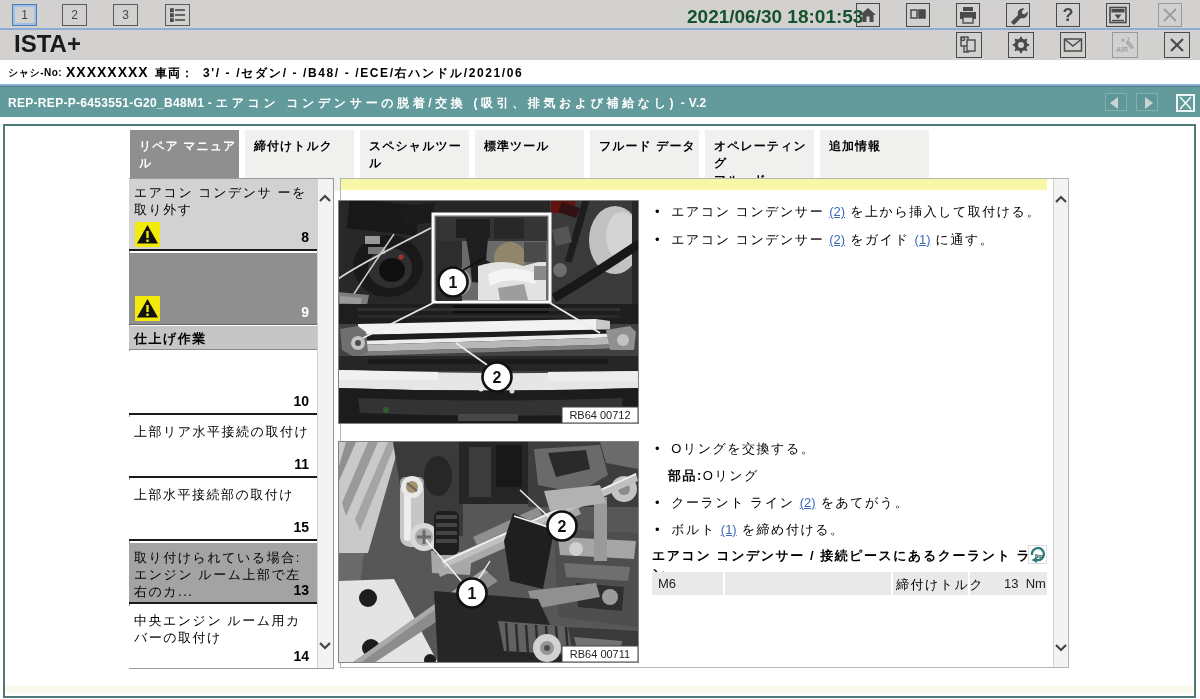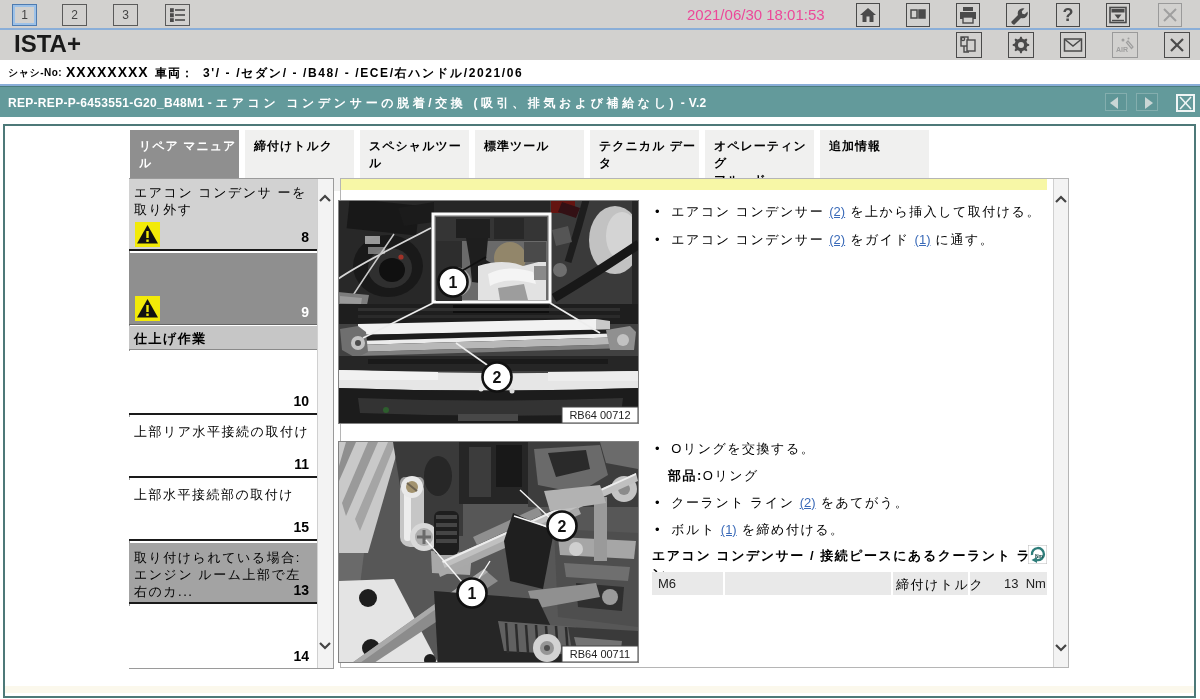--- a/index.html
+++ b/index.html
@@ -27,21 +27,21 @@
 <div class="abs tbtn" style="left:165px"><svg width="16" height="14" viewBox="0 0 16 14" style="margin-top:3px">
       <g stroke="#4a4a4a" stroke-width="1.6">
         <rect x="0.5" y="1" width="2.5" height="2.5" fill="#4a4a4a"></rect>
         <line x1="5" y1="2" x2="15" y2="2"></line>
         <rect x="0.5" y="6" width="2.5" height="2.5" fill="#4a4a4a"></rect>
         <line x1="5" y1="7" x2="15" y2="7"></line>
         <rect x="0.5" y="11" width="2.5" height="2.5" fill="#4a4a4a"></rect>
         <line x1="5" y1="12" x2="15" y2="12"></line>
       </g>
     </svg></div>
-<div class="abs" style="left:687px;top:6px;font-size:15px;font-weight:normal;color:#ec4899">2021/06/30 18:01:53</div>
+<div class="abs" style="left:687px;top:6px;font-size:19px;font-weight:bold;color:#14532d">2021/06/30 18:01:53</div>
 <div class="abs ticon" style="left:856px"><svg width="22" height="22" viewBox="0 0 22 22">
       <path d="M11 4 L19 11 L16.5 11 L16.5 18 L5.5 18 L5.5 11 L3 11 Z" fill="#4a4a4a"></path>
       <rect x="9.5" y="12.5" width="3" height="5.5" fill="#d2d1cf"></rect>
     </svg></div>
 <div class="abs ticon" style="left:906px"><svg width="22" height="22" viewBox="0 0 22 22">
       <g fill="none" stroke="#4a4a4a" stroke-width="1.5">
         <rect x="4" y="6" width="6" height="8"></rect>
         <rect x="12" y="6" width="6" height="8" fill="#4a4a4a"></rect>
       </g>
     </svg></div>
@@ -129,21 +129,21 @@
       </g>
     </svg></div>
 
 <div class="abs outer"></div>
 <div class="abs" style="left:5px;top:686px;width:1189px;height:7px;background:#fbf8ec"></div>
 
 <div class="abs tab" style="left:130px;background:#8f8f8f;color:#fff">リペア マニュアル</div>
 <div class="abs tab" style="left:245px">締付けトルク</div>
 <div class="abs tab" style="left:360px">スペシャルツール</div>
 <div class="abs tab" style="left:475px">標準ツール</div>
-<div class="abs tab" style="left:590px">テクニカル データ</div>
+<div class="abs tab" style="left:590px">フルード データ</div>
 <div class="abs tab" style="left:705px">オペレーティング<br>フルード</div>
 <div class="abs tab" style="left:820px">追加情報</div>
 
 <div class="abs" style="left:129px;top:178px;width:205px;height:491px;border:1px solid #9a9a9a;background:#fff"></div>
 <div class="abs" style="left:317px;top:179px;width:16px;height:489px;background:#f3f3f3;border-left:1px solid #d0d0d0"></div>
 <svg class="abs" style="left:318px;top:194px" width="14" height="9" viewBox="0 0 14 9">
     <path d="M2 7 L7 2 L12 7" fill="none" stroke="#444" stroke-width="2.2"></path>
   </svg>
 <svg class="abs" style="left:318px;top:641px" width="14" height="9" viewBox="0 0 14 9">
     <path d="M2 2 L7 7 L12 2" fill="none" stroke="#444" stroke-width="2.2"></path>
@@ -180,20 +180,21 @@
 </div>
 <div class="abs sideitem" style="top:480px;height:61px;background:#fff;border-bottom:2px solid #1a1a1a">
   <div class="jtext" style="padding:6px 2px 0 5px;line-height:17px">上部水平接続部の取付け</div>
   <div class="num" style="bottom:4px">15</div>
 </div>
 <div class="abs sideitem" style="top:543px;height:61px;background:#a3a3a3;border-bottom:2px solid #1a1a1a">
   <div class="jtext" style="padding:6px 2px 0 5px;line-height:17px">取り付けられている場合:エンジン ルーム上部で左右のカ...</div>
   <div class="num" style="bottom:4px">13</div>
 </div>
 <div class="abs sideitem" style="top:606px;height:62px;background:#fff">
+  <div class="jtext" style="padding:6px 2px 0 5px;line-height:17px">中央エンジン ルーム用カバーの取付け</div>
   <div class="num" style="bottom:4px">14</div>
 </div>
 
 <div class="abs" style="left:340px;top:178px;width:729px;height:490px;border:1px solid #b5b5b5;background:#fff"></div>
 <div class="abs" style="left:341px;top:179px;width:706px;height:11px;background:#f7f7a6"></div>
 <div class="abs" style="left:1053px;top:179px;width:15px;height:488px;background:#f3f3f3;border-left:1px solid #d0d0d0"></div>
 <svg class="abs" style="left:1054px;top:195px" width="14" height="9" viewBox="0 0 14 9">
     <path d="M2 7 L7 2 L12 7" fill="none" stroke="#444" stroke-width="2.2"></path>
   </svg>
 <svg class="abs" style="left:1054px;top:643px" width="14" height="9" viewBox="0 0 14 9">

